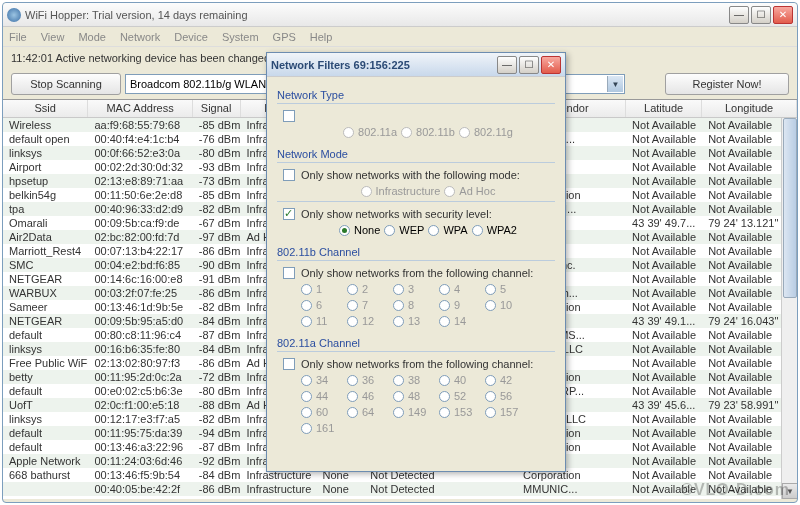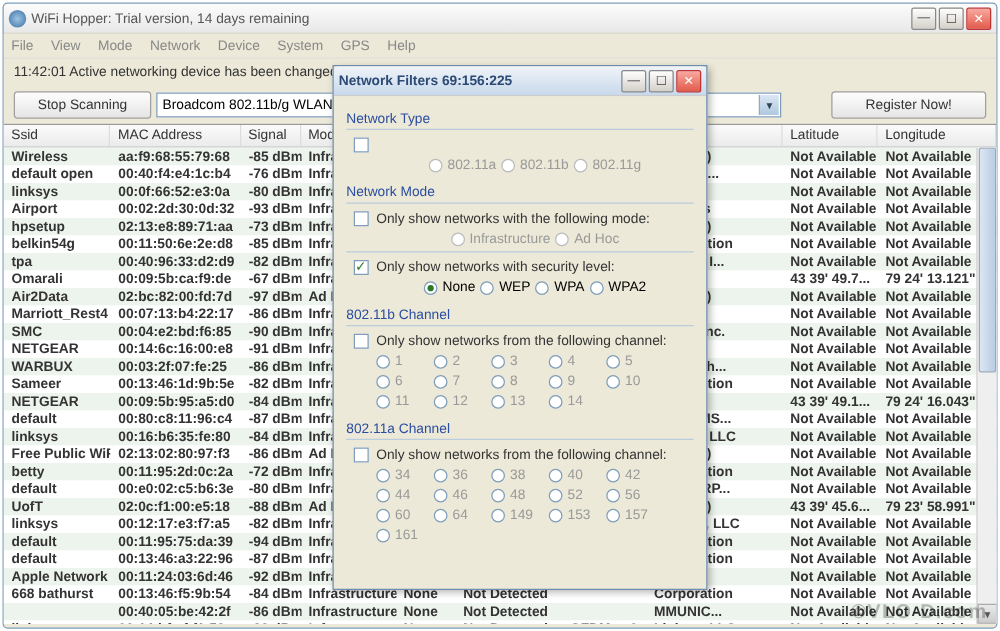--- a/index.html
+++ b/index.html
@@ -20,23 +20,23 @@
 
 .toolbar-row { height: 30px; display: flex; align-items: center; padding: 2px 8px; gap: 4px; background:#ece9d8;}
 .btn { height: 22px; padding: 0 12px; border: 1px solid #a0a0a0; background: linear-gradient(#fdfdfd,#e5e5e5); border-radius: 3px; display: flex; align-items: center; justify-content: center; color:#333;}
 .btn.stop { width: 110px; }
 .btn.reg { width: 124px; margin-left: auto; }
 .combo { height: 20px; border: 1px solid #7f9db9; background: #fff; display:flex; align-items:center; padding:0 4px; position:relative; }
 .combo .arrow { position:absolute; right:1px; top:1px; width:16px; height:16px; background:linear-gradient(#dbe7f4,#b0c8e0); border-left:1px solid #9ab; display:flex;align-items:center;justify-content:center; font-size:8px; color:#345;}
 
 .table-area { position: relative; height: 400px; background: #fff; border-top: 1px solid #999; overflow: hidden; }
 .thead { display: flex; background: linear-gradient(#fafafa,#ebebeb); border-bottom: 1px solid #c9c9c9; height: 18px; }
-.th { border-right: 1px solid #ddd; padding: 2px 6px; color: #333; overflow:hidden; white-space:nowrap; }
+.th { border-right: 1px solid #ddd; padding: 2px 6px; color: #333; overflow:hidden; white-space:nowrap;text-align:center; }
 .tbody { overflow-y:auto; height: 382px; }
-.tr { display: flex; height: 14px; line-height:14px;font-weight:bold; }
+.tr { display: flex; height: 14px; line-height:14px; }
 .tr .td { padding: 0 6px; overflow: hidden; white-space: nowrap; color: #333; }
 .tr.even { background: #edf3ed; }
 .tr.odd { background: #fff; }
 
 .c-ssid{width:90px;} .c-mac{width:110px;} .c-sig{width:50px;} .c-mode{width:80px;} .c-enc{width:50px;} .c-detect{width:90px;} .c-net{width:50px;} .c-ch{width:20px;} .c-vendor{width:115px;} .c-lat{width:80px;} .c-lon{width:100px;}
 
 .scroll-track { position:absolute; right:0; top:18px; bottom:0; width:16px; background:#efefef; border-left:1px solid #ccc; }
 .scroll-thumb { position:absolute; left:1px; top:0; width:14px; height:180px; background:linear-gradient(90deg,#dce6f2,#b9cde4); border:1px solid #9ab; border-radius:2px;}
 .scroll-arrow { position:absolute; left:0; width:16px; height:16px; background:linear-gradient(#eaeaea,#ccc); border:1px solid #aaa; display:flex;align-items:center;justify-content:center; font-size:8px; color:#555;} .scroll-arrow.down{bottom:0;}
 

